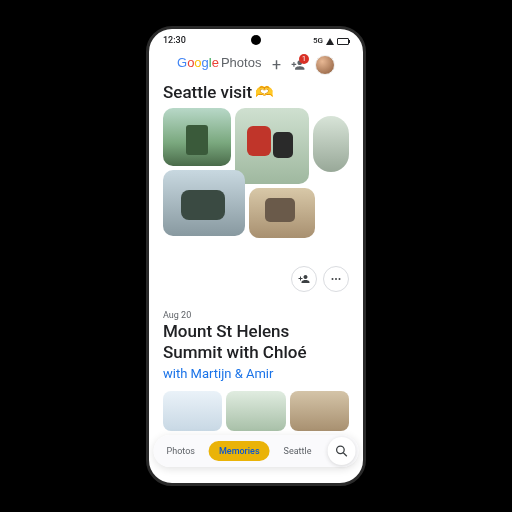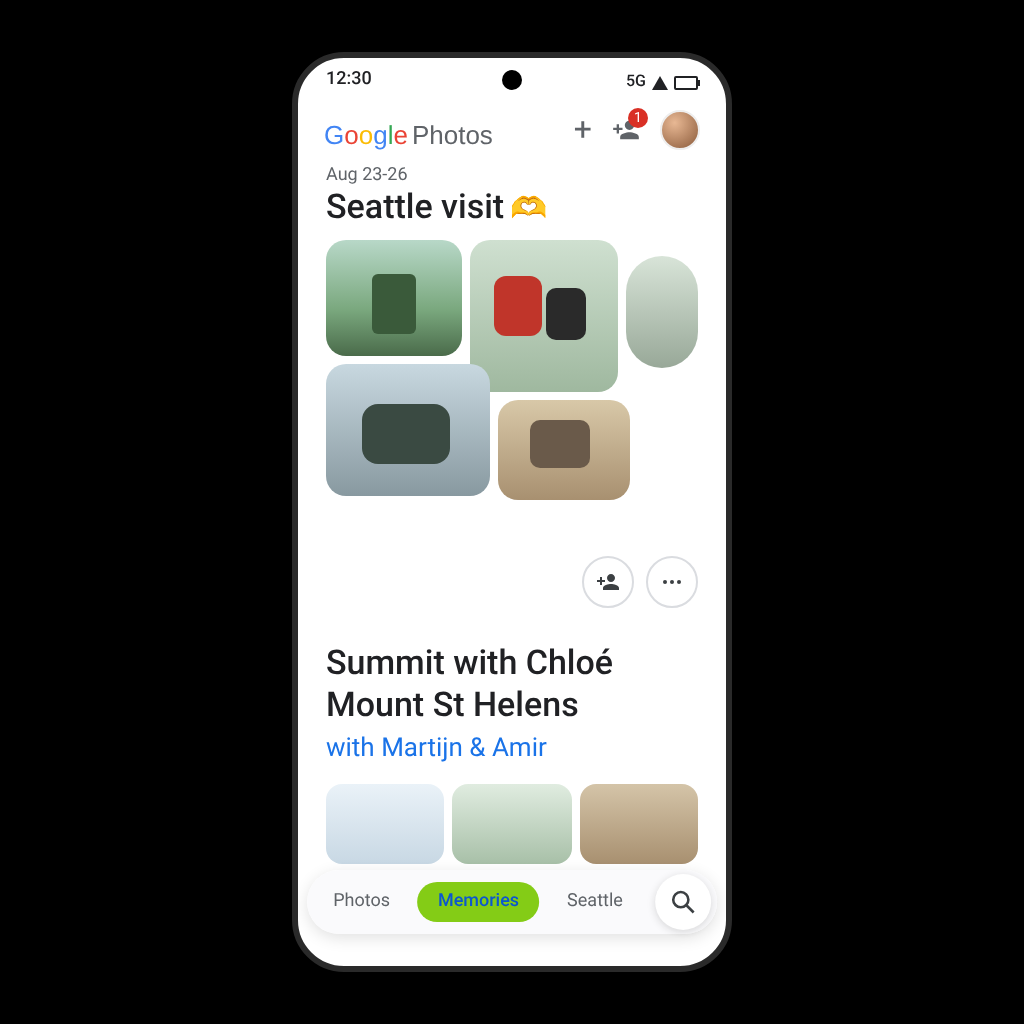--- a/index.html
+++ b/index.html
@@ -44,23 +44,23 @@
     background: #000;
     border-radius: 50%;
   }
   .status-right { display: flex; gap: 3px; align-items: flex-end; font-size: 8px; }
   .signal { width: 0; height: 0; border-left: 4px solid transparent; border-right: 4px solid transparent; border-bottom: 7px solid #202124; }
   .battery { width: 12px; height: 7px; border: 1px solid #202124; border-radius: 1px; position: relative; }
   .battery::after { content:''; position:absolute; right:-2px; top:1px; width:1px; height:3px; background:#202124; }
 
   .appbar {
     display: flex;
-    align-items: flex-end;
+    align-items: flex-start;
     justify-content: space-between;
-    padding: 4px 13px 6px;
+    padding: 4px 28px 6px;
   }
   .logo { display: flex; align-items: baseline; gap: 2px; font-family: 'Product Sans', Arial, sans-serif; }
   .logo .g { font-size: 13px; font-weight: 500; }
   .logo .rest { font-size: 13px; color: #5f6368; font-weight: 400; }
   .g1{color:#4285F4}.g2{color:#EA4335}.g3{color:#FBBC05}.g4{color:#4285F4}.g5{color:#34A853}.g6{color:#EA4335}
   .appbar-right { display:flex; align-items:center; gap:10px; }
   .plus-icon { font-size: 16px; color:#5f6368; line-height:1; }
   .share-wrap { position: relative; }
   .share-icon { width:14px; height:14px; }
   .badge { position:absolute; top:-4px; right:-4px; background:#d93025; color:#fff; border-radius:50%; width:10px; height:10px; font-size:7px; display:flex; align-items:center; justify-content:center; }
@@ -101,21 +101,21 @@
     position: absolute; left:50%; bottom:16px; transform:translateX(-50%);
     display:flex; align-items:center; gap:4px;
     background: rgba(250,250,252,0.92);
     backdrop-filter: blur(4px);
     border-radius: 20px;
     padding: 3px;
     box-shadow: 0 2px 8px rgba(0,0,0,.12);
     height: 32px;
   }
   .nav-item { font-size:9px; color:#5f6368; padding:5px 10px; border-radius:16px; }
-  .nav-item.active { background:#84cc16; color:#0b57d0; font-weight:500; }
+  .nav-item.active { background:#eab308; color:#0b57d0; font-weight:500; }
   .search-btn { width:28px; height:28px; border-radius:50%; background:#fff; box-shadow:0 1px 4px rgba(0,0,0,.15); display:flex; align-items:center; justify-content:center; margin-left:2px;}
   svg { display:block; }
 </style>
 </head>
 <body>
 
 <div class="phone">
 
   <div class="statusbar">
     <span>12:30</span>
@@ -140,21 +140,20 @@
           </svg>
         <div class="badge">1</div>
       </div>
       <div class="avatar"></div>
     </div>
   </div>
 
   <div class="content">
 
     <div>
-      <div class="date">Aug 23-26</div>
       <div class="title">
         <span>Seattle visit</span>
         <span class="emoji">🫶</span>
       </div>
       <div class="collage">
         <div class="ph ph1"></div>
         <div class="ph ph2"></div>
         <div class="ph ph3"></div>
         <div class="ph ph4"></div>
         <div class="ph ph5"></div>
@@ -169,25 +168,26 @@
           <svg width="12" height="12" viewBox="0 0 24 24" fill="#3c4043">
               <circle cx="5" cy="12" r="2"></circle>
               <circle cx="12" cy="12" r="2"></circle>
               <circle cx="19" cy="12" r="2"></circle>
             </svg>
         </div>
       </div>
     </div>
 
     <div class="memory2">
+      <div class="date">Aug 20</div>
+      <div class="title">
+        <span>Mount St Helens</span>
+      </div>
       <div class="title">
         <span>Summit with Chloé</span>
-      </div>
-      <div class="title">
-        <span>Mount St Helens</span>
       </div>
       <div class="subtitle">with Martijn &amp; Amir</div>
       <div class="thumbs">
         <div class="thumb t1"></div>
         <div class="thumb t2"></div>
         <div class="thumb t3"></div>
       </div>
     </div>
 
   </div>

